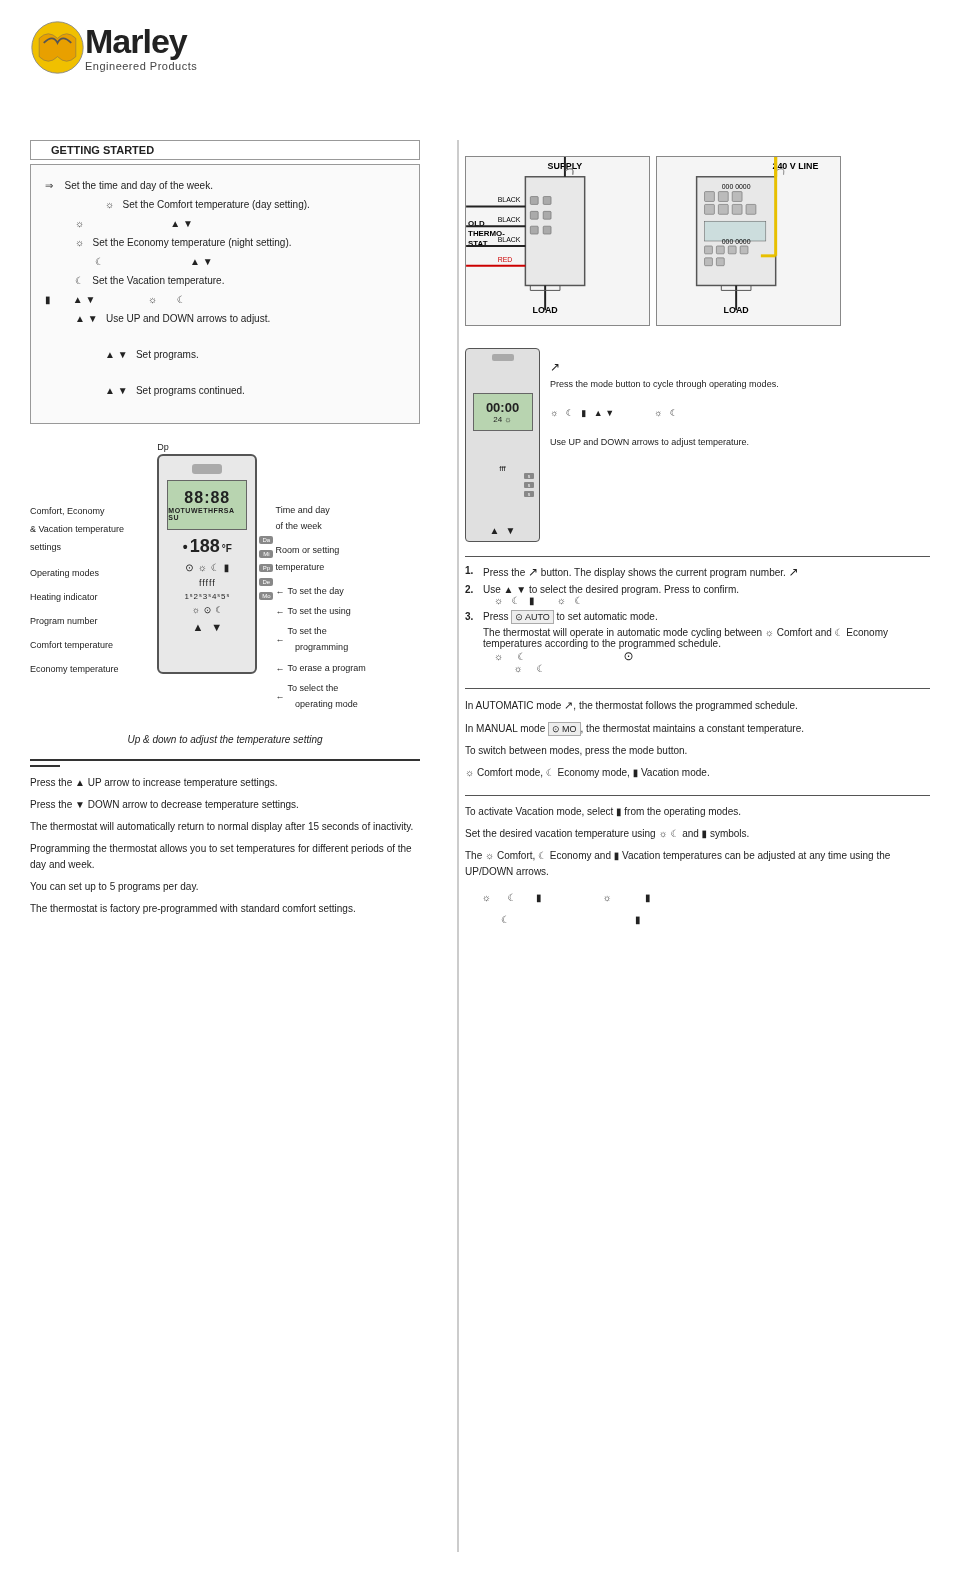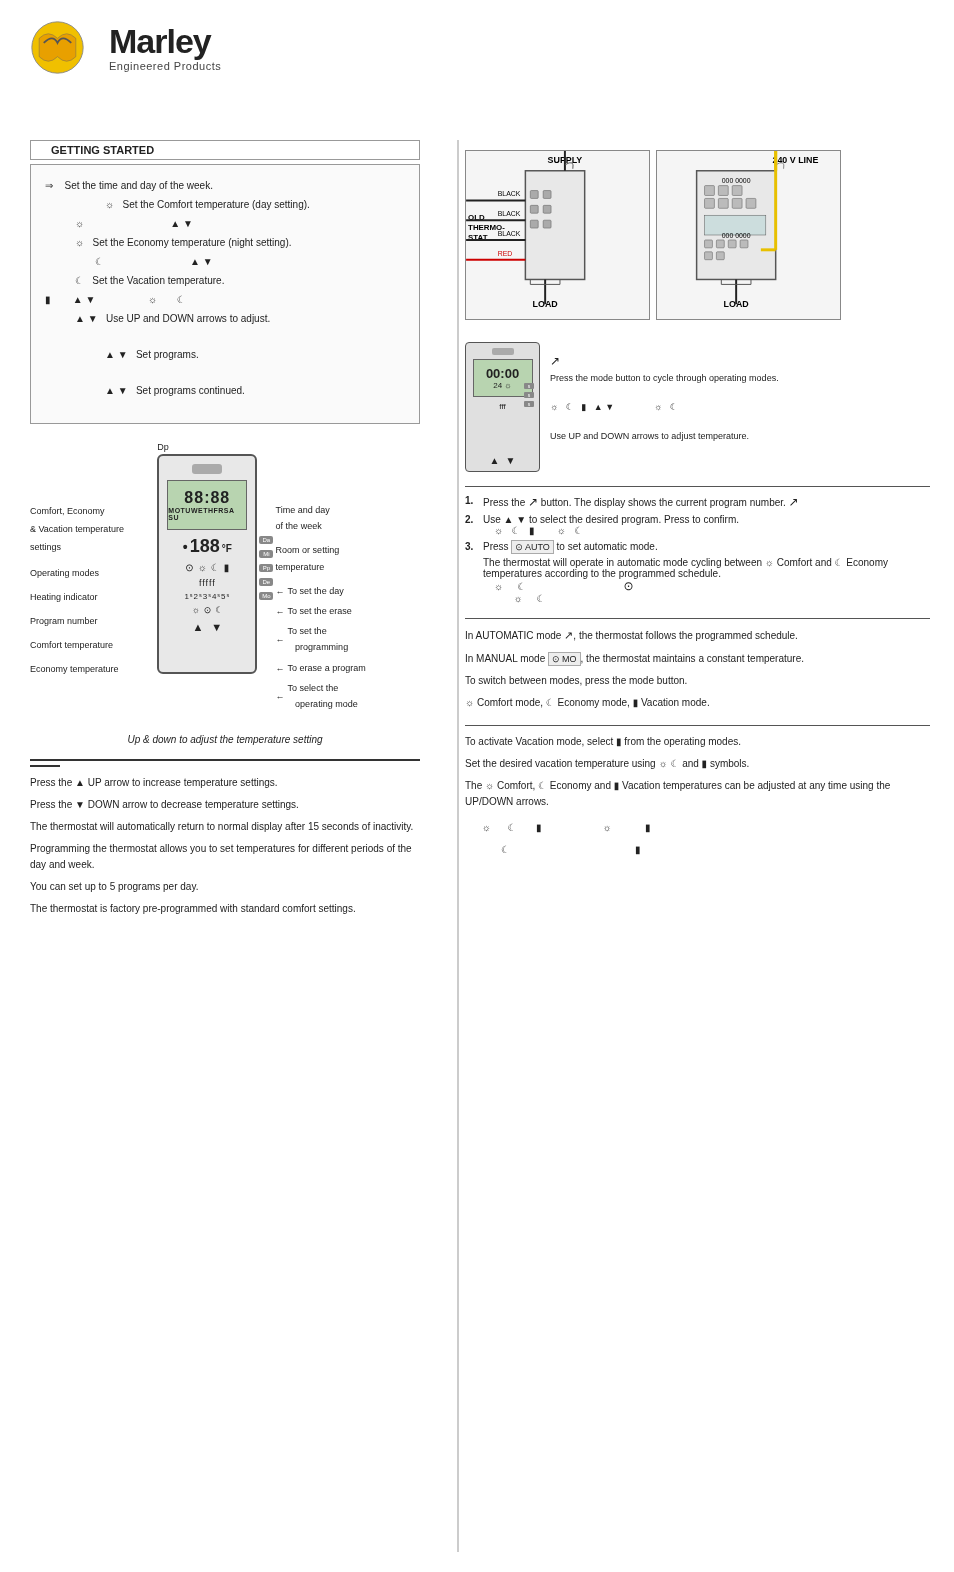--- a/index.html
+++ b/index.html
@@ -16,21 +16,21 @@
     
     .logo-area {
       position: absolute;
       top: 20px;
       left: 30px;
       width: 220px;
     }
     .logo-box {
       display: flex;
       align-items: center;
-      gap: 24px;
+      gap: 0;
     }
     .logo-icon {
       width: 55px;
       height: 55px;
     }
     .logo-text-area {
       display: flex;
       flex-direction: column;
     }
     .logo-marley {
@@ -260,20 +260,21 @@
       border: 1.5px solid #555;
       border-radius: 4px;
       width: 75px;
       min-height: 130px;
       background: #e0e0e0;
       padding: 5px 3px;
       display: flex;
       flex-direction: column;
       align-items: center;
       font-size: 8px;
+      gap: 28px;
     }
     .mini-screen {
       background: #b8d4b0;
       width: 60px;
       height: 38px;
       border: 1px solid #666;
       display: flex;
       flex-direction: column;
       align-items: center;
       justify-content: center;
@@ -318,20 +319,21 @@
     
     .wiring-svg-container {
       display: flex;
       gap: 20px;
       margin-top: 10px;
       justify-content: flex-start;
     }
     .wiring-box {
       position: relative;
       width: 171px;
+      margin-top: 6px;
     }
     .wiring-svg {
       border: 1.5px solid #888;
       background: #f5f5f5;
     }
 
     
     .page-divider {
       position: absolute;
       left: 457px;
@@ -453,21 +455,21 @@
         </div>
       <div class="callout-row" style="margin-bottom:8px;">
           <span>Room or setting<br>temperature</span>
         </div>
       <div class="callout-row">
           <span class="callout-arrow">←</span>
           <span> To set the day</span>
         </div>
       <div class="callout-row">
           <span class="callout-arrow">←</span>
-          <span> To set the erase</span>
+          <span> To set the using</span>
         </div>
       <div class="callout-row">
           <span class="callout-arrow">←</span>
           <span> To set the<br>&nbsp;&nbsp;&nbsp;programming</span>
         </div>
       <div class="callout-row">
           <span class="callout-arrow">←</span>
           <span> To erase a program</span>
         </div>
       <div class="callout-row">

